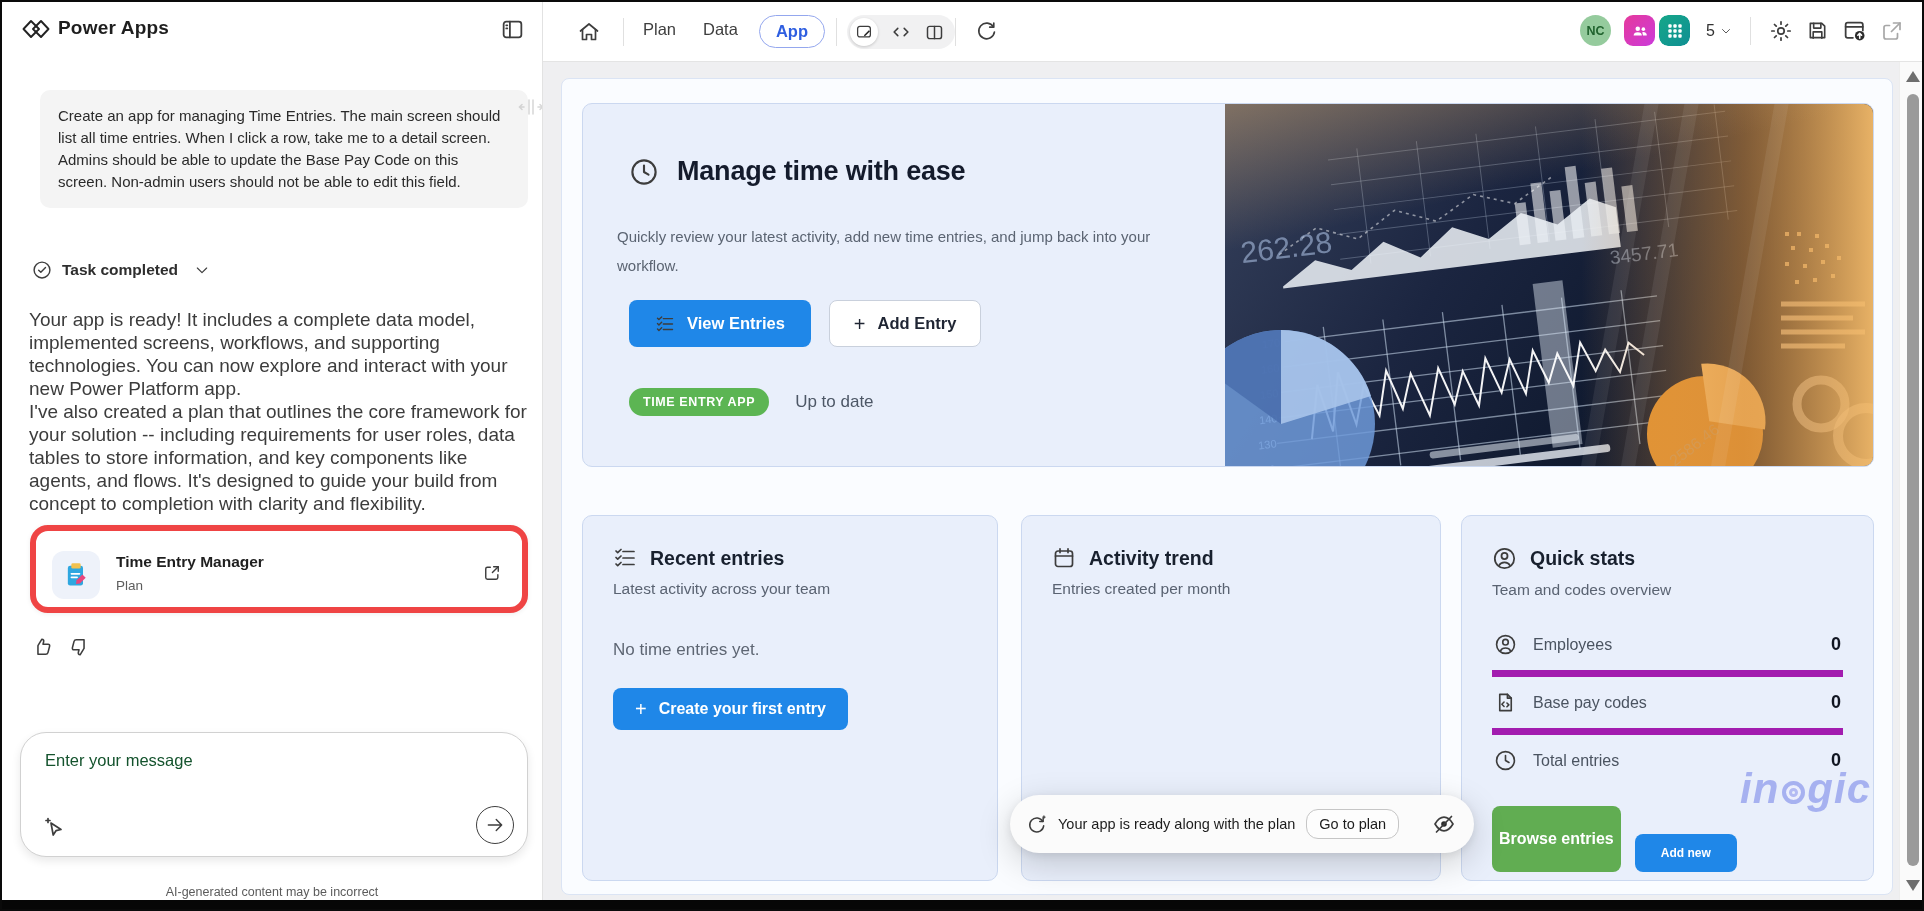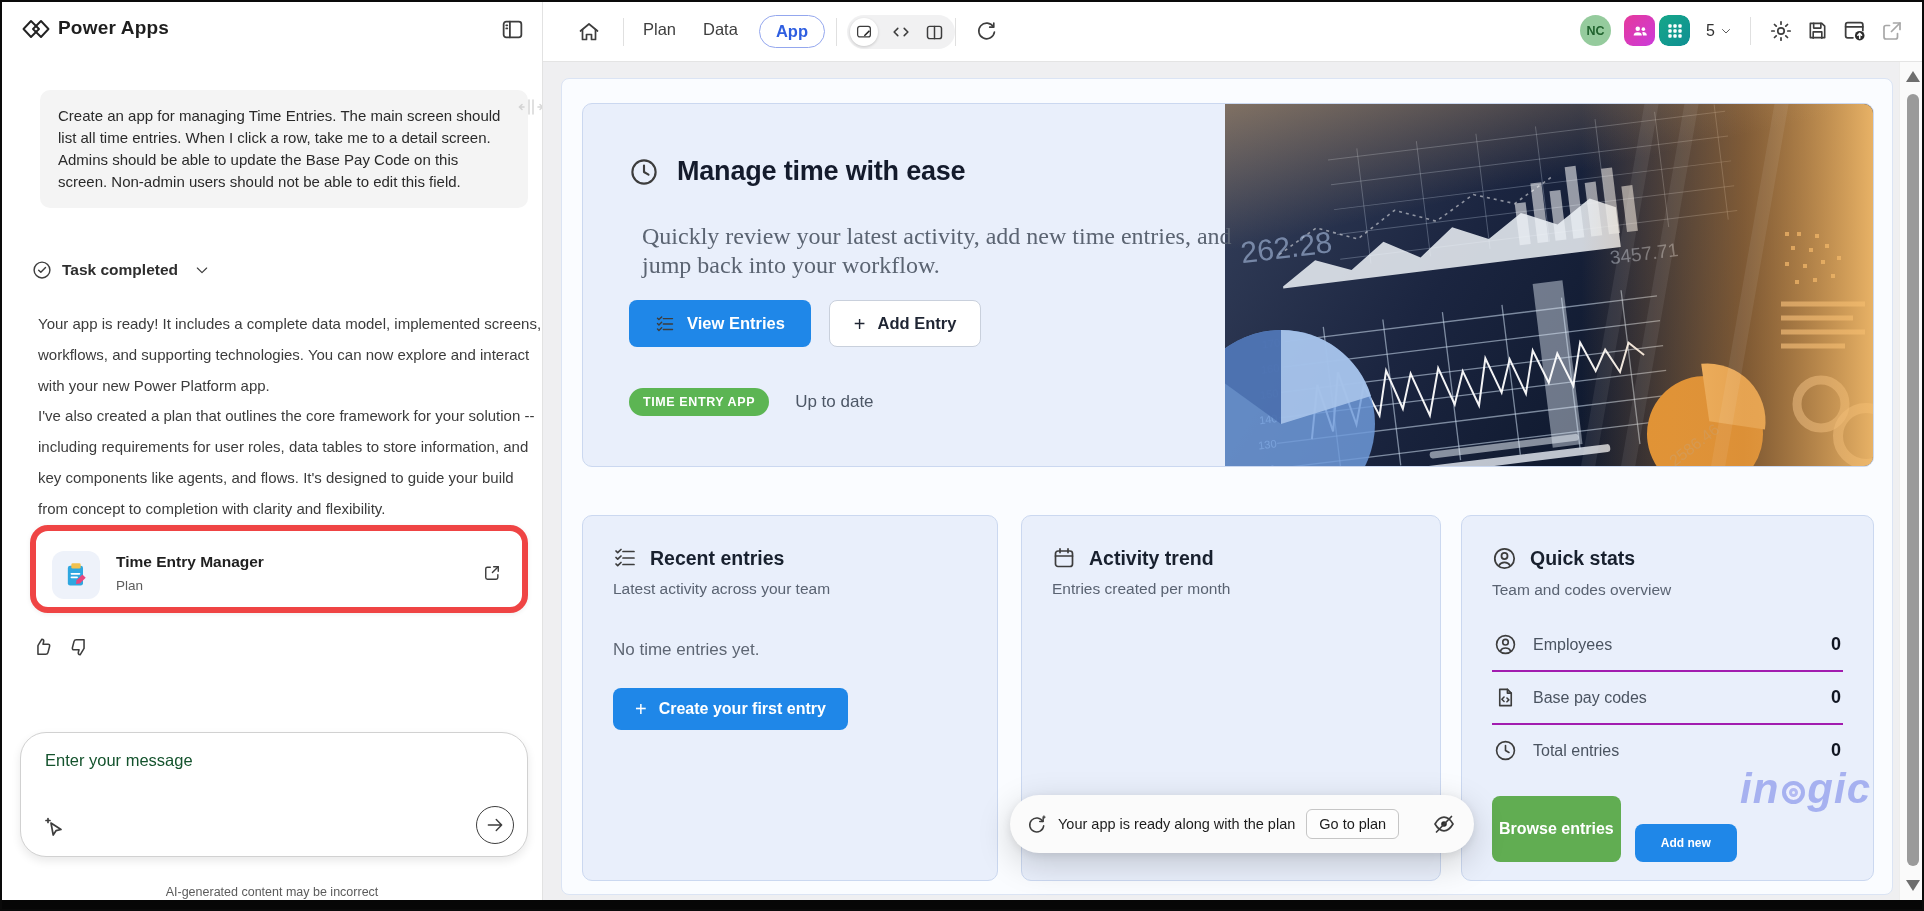--- a/index.html
+++ b/index.html
@@ -11,21 +11,21 @@
   
   #sidebar { position:absolute; left:0; top:0; width:540px; height:898px; background:#fff; }
   #sb-header { position:absolute; left:0; top:0; width:540px; height:58px; }
   #sb-logo { position:absolute; left:20px; top:16px; }
   #sb-title { position:absolute; left:56px; top:15px; font-size:19px; font-weight:700; color:#1e1e1e; letter-spacing:.2px; }
   #sb-toggle { position:absolute; left:498px; top:15px; cursor:pointer; }
   #prompt-bubble { position:absolute; left:38px; top:88px; width:488px; background:#f4f4f4; border-radius:10px; padding:15px 18px; font-size:15px; line-height:22px; color:#2a2a2a; }
   #resize-handle { position:absolute; left:516px; top:96px; opacity:.55; }
   #task-row { position:absolute; left:30px; top:258px; display:flex; align-items:center; gap:10px; cursor:pointer; }
   #task-row .lbl { font-size:15.5px; font-weight:700; color:#2e2e2e; }
-  .sb-para { position:absolute; left:36px; width:504px; font-size:15px; line-height:31px; color:#3c3c3c; }
+  .sb-para { position:absolute; left:27px; width:504px; font-size:19px; line-height:23px; color:#3c3c3c; }
   #plan-card { position:absolute; left:28px; top:523px; width:498px; height:88px; background:#fff; border:6px solid #ef4444; border-radius:18px; box-shadow:0 1px 5px rgba(0,0,0,.07); cursor:pointer; }
   #plan-tile { position:absolute; left:16px; top:20px; width:48px; height:48px; background:#eef2fa; border-radius:12px; display:flex; align-items:center; justify-content:center; }
   #plan-title { position:absolute; left:80px; top:22px; font-size:15.5px; font-weight:700; color:#1f1f1f; }
   #plan-sub { position:absolute; left:80px; top:47px; font-size:13.5px; color:#5d5d5d; }
   #plan-open { position:absolute; right:20px; top:32px; cursor:pointer; }
   #feedback { position:absolute; left:30px; top:634px; display:flex; gap:14px; }
   #feedback > span { cursor:pointer; }
   #chat-input { position:absolute; left:18px; top:730px; width:508px; height:125px; background:#fff; border:1px solid #d1d1d1; border-radius:26px; box-shadow:0 4px 10px rgba(0,0,0,.09); }
   #chat-ph { position:absolute; left:24px; top:18px; font-size:16.5px; color:#14532d; }
   #chat-sparkle { position:absolute; left:22px; bottom:16px; cursor:pointer; }
@@ -50,54 +50,54 @@
   #tbr-div { width:1px; height:28px; background:#e0e0e0; margin:0 5px; }
   .tb-btn { cursor:pointer; }
 
   #canvas { position:absolute; left:0; top:60px; width:1356px; height:838px; background:#efeff1; }
   #frame { position:absolute; left:18px; top:16px; width:1332px; height:817px; background:#fafcff; border:1px solid #dbe4f4; border-radius:8px; }
 
   #hero { position:absolute; left:20px; top:24px; width:1292px; height:364px; background:#e9effb; border:1px solid #cbd8f0; border-radius:10px; overflow:hidden; }
   #hero-img { position:absolute; right:0; top:0; width:648px; height:364px; }
   #hero-title-row { position:absolute; left:46px; top:52px; display:flex; align-items:center; gap:18px; }
   #hero-title { font-size:27px; font-weight:800; color:#141b2c; letter-spacing:-.2px; }
-  #hero-desc { position:absolute; left:59px; top:118px; width:590px; font-size:24px; line-height:29px; color:#5b6472;font-family:Liberation Serif, serif; }
+  #hero-desc { position:absolute; left:34px; top:118px; width:590px; font-size:15px; line-height:29px; color:#5b6472; }
   #hero-btns { position:absolute; left:46px; top:196px; display:flex; gap:18px;border-radius:7px; }
   .btn { display:inline-flex; align-items:center; gap:12px; border-radius:8px; font-size:16.5px; font-weight:700; cursor:pointer; }
   .btn-blue { background:#1f87e8; color:#fff; padding:13px 26px; }
   .btn-white { background:#fff; color:#1f2533; border:1px solid #c9d0dc; padding:13px 24px; }
   .plus { font-size:20px; font-weight:400; line-height:14px; }
   #hero-badges { position:absolute; left:46px; top:284px; display:flex; align-items:center; gap:26px; }
   #hero-badge { background:#5cb553; color:#fff; font-size:12.5px; font-weight:800; letter-spacing:.6px; padding:7px 14px; border-radius:14px; }
   #hero-status { font-size:17px; color:#4d5766; }
 
   .card { position:absolute; top:436px; height:366px; background:#e9effb; border:1px solid #cbd8f0; border-radius:10px; padding:30px 30px; }
   #card-recent { left:20px; width:416px; }
   #card-trend { left:459px; width:420px; }
   #card-stats { left:899px; width:413px; }
   .card-head { display:flex; align-items:center; gap:13px; }
   .card-title { font-size:19.5px; font-weight:700; color:#18202e; }
   .card-sub { margin-top:10px; font-size:15.5px; color:#5a6372; }
   .card-empty { margin-top:42px; font-size:17px; color:#5e6673; }
   .card .btn-blue { margin-top:28px; padding:12px 22px; font-size:16px; }
   .stat-row { display:flex; align-items:center; padding:14px 2px; }
-  .stat-row.bordered { border-bottom:2px solid #a21caf; }
+  .stat-row.bordered { border-bottom:7px solid #a21caf; }
   .stat-label { margin-left:16px; font-size:16px; color:#4a5360; }
   .stat-value { margin-left:auto; font-size:18px; font-weight:700; color:#101521; }
   #stats-list { margin-top:20px; }
   #stats-btns { display:flex; gap:14px; margin-top:20px; }
   .btn-green { background:#61ad52; color:#fff; padding:12px 7px; font-size:16px; }
   #btn-addnew { padding:12px 26px; font-size:12px; }
 
   #watermark { position:absolute; left:1178px; top:686px; display:flex; align-items:center; font-style:italic; font-weight:800; font-size:42px; color:rgba(112,125,232,.55); letter-spacing:1px; z-index:4; }
   #wm-ring { width:23px; height:23px; border:4px solid rgba(112,125,232,.55); border-radius:50%; margin:6px 2px 0 3px; box-shadow:inset 0 0 0 3px rgba(250,252,255,.8), inset 0 0 0 6px rgba(112,125,232,.45); }
 
   #toast { position:absolute; left:448px; top:716px; width:464px; height:58px; background:#fbfbfb; border-radius:29px; box-shadow:0 10px 34px rgba(0,0,0,.18), 0 2px 8px rgba(0,0,0,.08); display:flex; align-items:center; padding:0 18px 0 16px; gap:11px; z-index:9; }
   #toast-msg { font-size:14.5px; color:#1c1c1c; white-space:nowrap; }
-  #toast-btn { border:1px solid #c6c6c6; border-radius:6px; background:#fdfdfd; padding:6px 12px; font-size:14.5px; color:#1c1c1c; cursor:pointer; white-space:nowrap; }
+  #toast-btn { border:1px solid #c6c6c6; border-radius:12px; background:#fdfdfd; padding:6px 12px; font-size:14.5px; color:#1c1c1c; cursor:pointer; white-space:nowrap; }
   #toast-hide { margin-left:auto; cursor:pointer; }
 
   #scrollbar { position:absolute; right:0; top:60px; width:26px; height:838px; background:#fafafa; border-left:1px solid #ededed; }
   #sb-up { position:absolute; left:6px; top:9px; width:0; height:0; border-left:7px solid transparent; border-right:7px solid transparent; border-bottom:11px solid #6e6e6e; cursor:pointer; }
   #sb-thumb { position:absolute; left:7px; top:32px; width:12px; height:772px; background:#9a9a9a; border-radius:6px; cursor:pointer; }
   #sb-down { position:absolute; left:6px; bottom:9px; width:0; height:0; border-left:7px solid transparent; border-right:7px solid transparent; border-top:11px solid #6e6e6e; cursor:pointer; }
 
   #bottom-bar { position:absolute; left:0; bottom:0; width:100%; height:9px; background:#060606; z-index:20; }
 </style>
 </head>

